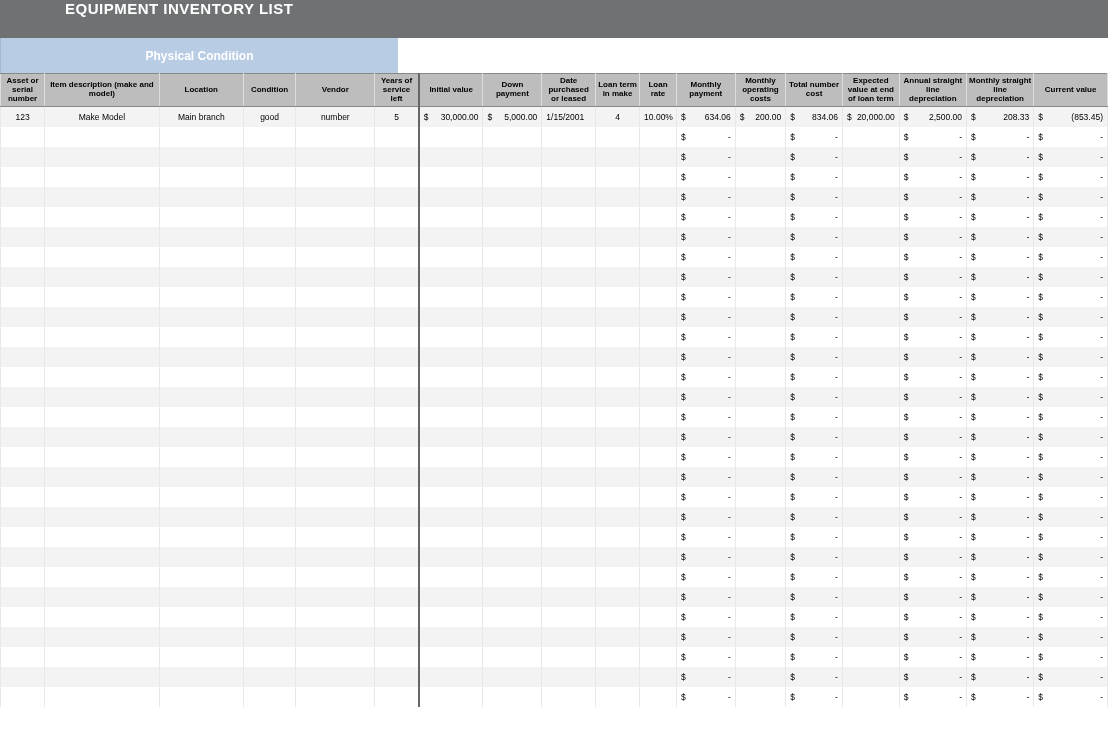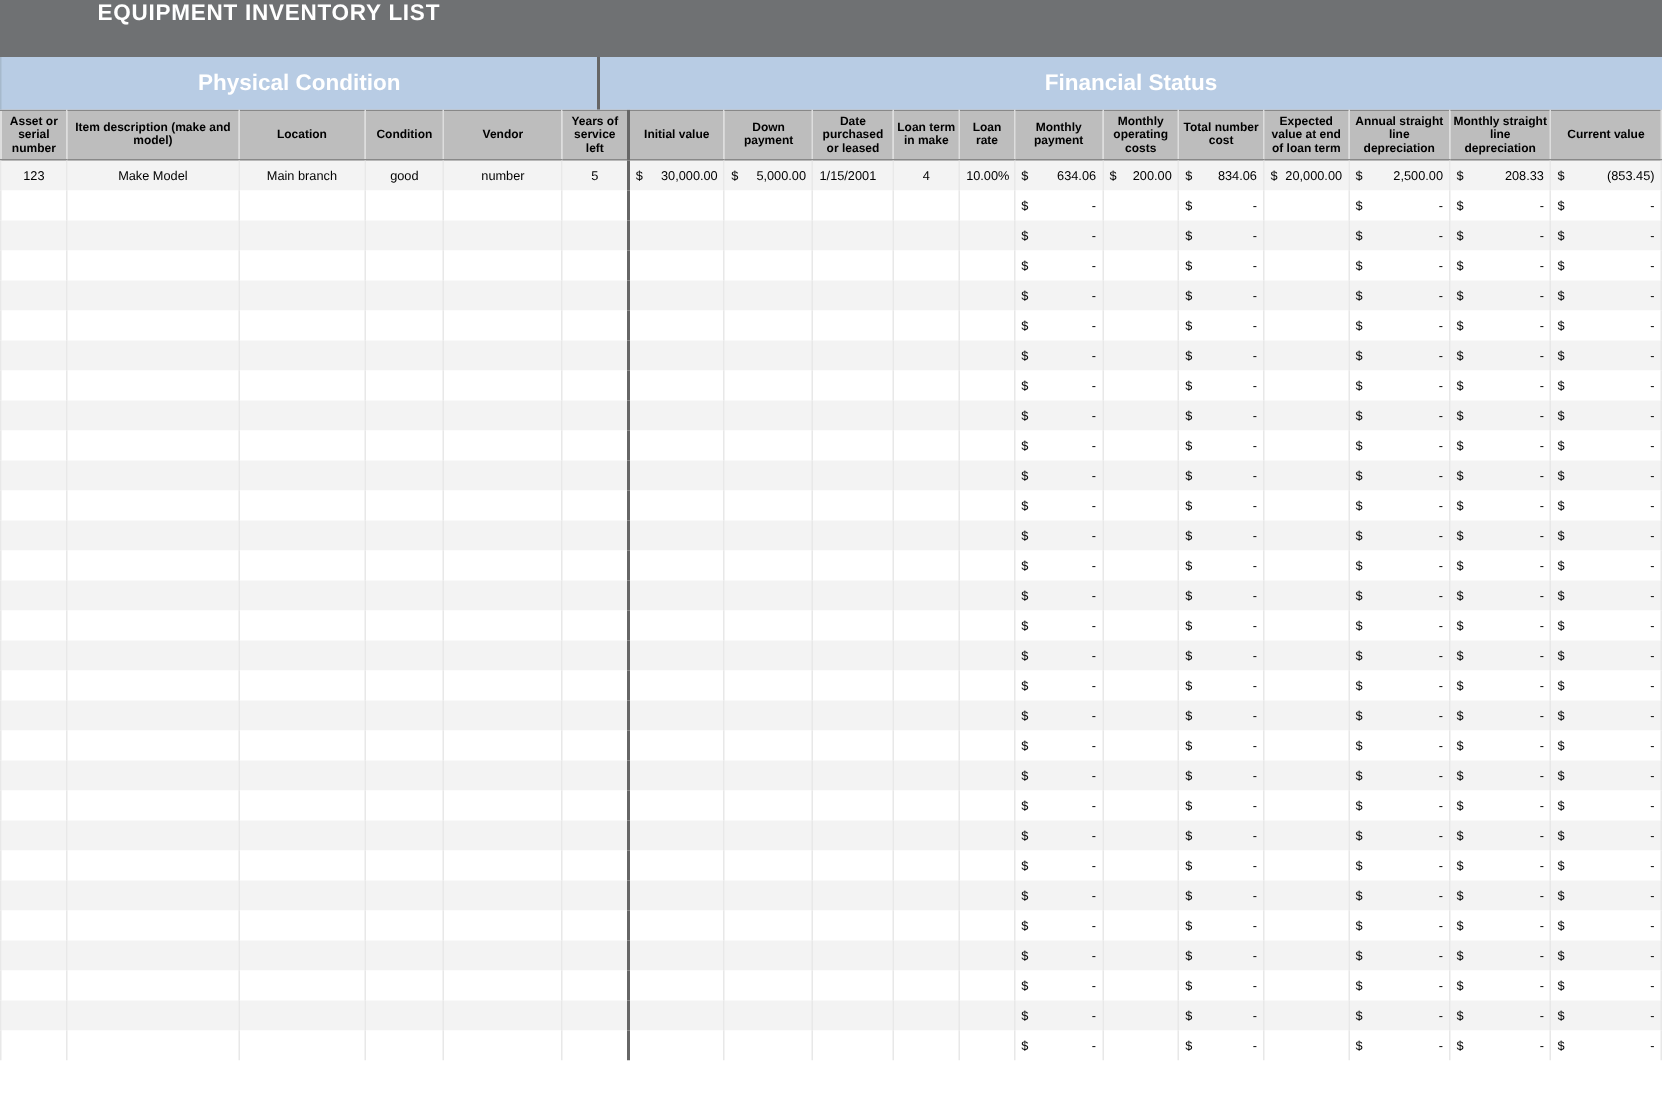--- a/index.html
+++ b/index.html
@@ -25,21 +25,21 @@
   .section-row {
     display: flex;
     height: 35px;
   }
   .section-cell {
     background: #b8cce4;
     display: flex;
     align-items: center;
     justify-content: center;
     font-weight: bold;
-    font-size: 15px;
+    font-size: 12px;
     color: #fff;
     border-left: 1px solid #a6b9cc;
     flex-shrink: 0;
   }
   .spacer-cell {
     background: #fff;
     flex-shrink: 0;
   }
   table {
     border-collapse: collapse;
@@ -88,23 +88,20 @@
 
 <div class="title-bar">
   <span>EQUIPMENT INVENTORY LIST</span>
 </div>
 
 <div class="section-row">
   <div class="section-cell" id="sec-phys" style="width: 398px;">
       <span>Physical Condition</span>
     </div>
   <div class="spacer-cell" id="sec-spacer" style="width: 0px;"></div>
-  <div class="section-cell" id="sec-fin" style="flex: 1 1 0%; border-left: 2px solid rgb(102, 102, 102);">
-      <span>Financial Status</span>
-    </div>
 </div>
 
 <table>
   <colgroup id="cg">
       <col style="width: 42px;">
       <col style="width: 109px;">
       <col style="width: 80px;">
       <col style="width: 50px;">
       <col style="width: 75px;">
       <col style="width: 42px;">

